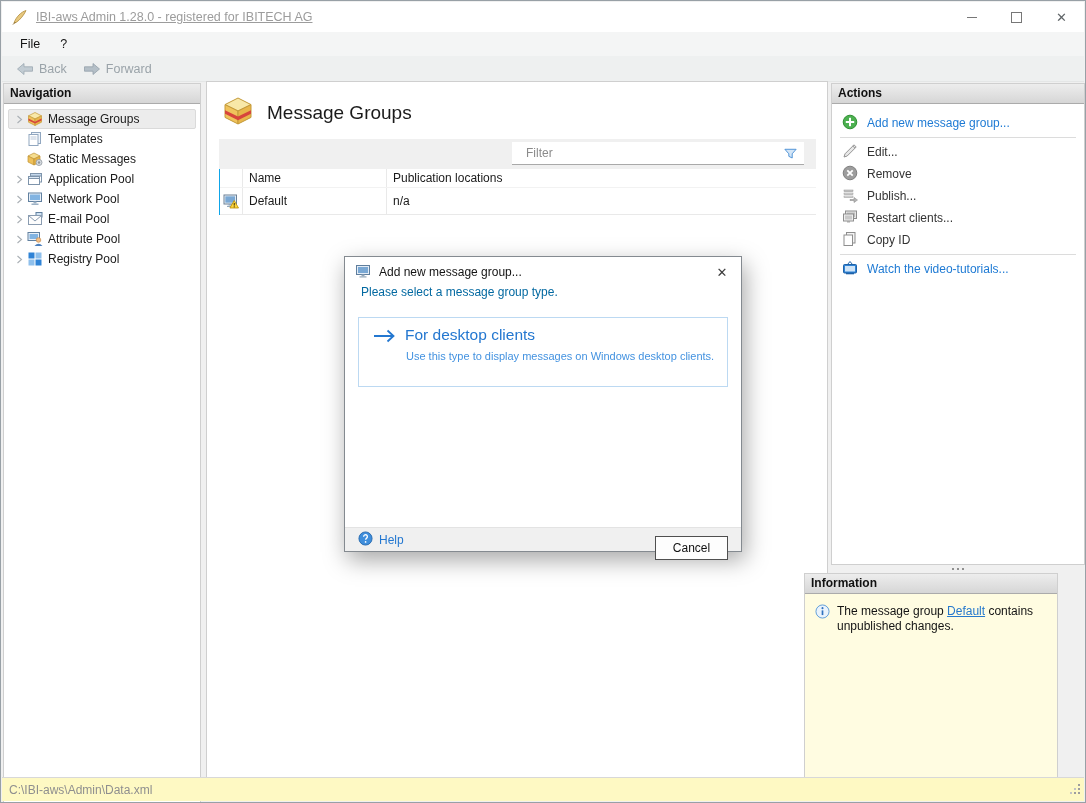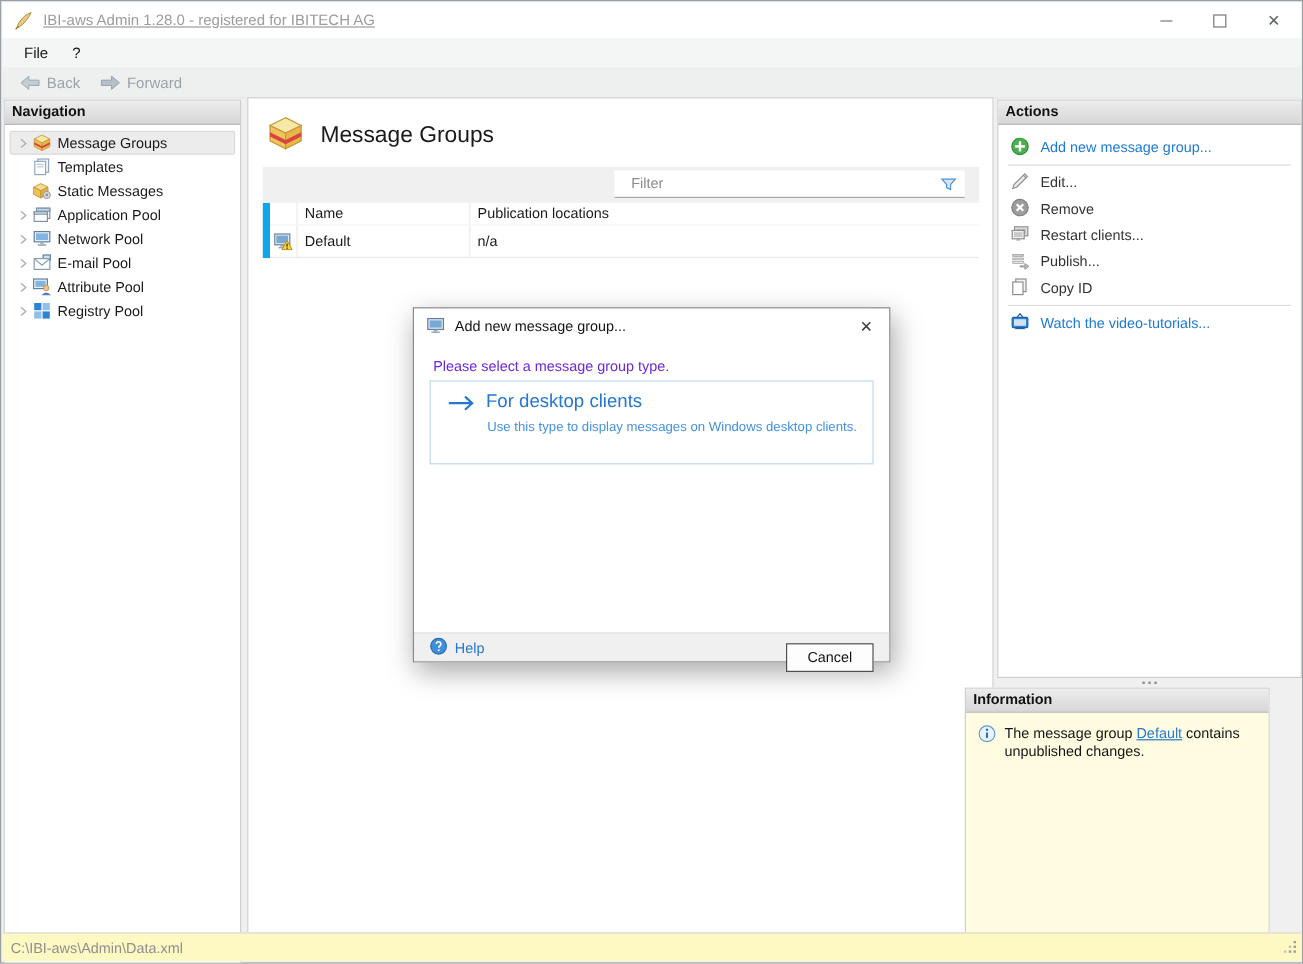--- a/index.html
+++ b/index.html
@@ -36,21 +36,21 @@
   .nlabel{white-space:nowrap;}
   
   .main-panel{left:205px;top:80px;width:622px;height:697px;}
   .main-header{display:flex;align-items:center;padding:13px 12px 9px 15px;}
   .main-title{font-size:19px;color:#1a1a1a;margin-left:13px;}
   .filter-strip{margin:0 11px 0 12px;height:30px;background:#f0f0f0;position:relative;}
   .filter-input{position:absolute;right:12px;top:3px;width:250px;height:22px;background:#fff;border:none;border-bottom:1px solid #a9a9a9;
     font-family:"Liberation Sans",sans-serif;font-size:12px;color:#333;padding:0 28px 0 14px;outline:none;}
   .filter-input::placeholder{color:#8b8b8b;}
   .funnel{position:absolute;right:18px;top:7px;}
-  .mg-table{margin:0 11px 0 12px;border-left:6px solid #0ea5e9;}
+  .mg-table{margin:0 11px 0 12px;border-left:1px solid #0ea5e9;}
   .t-row{display:grid;grid-template-columns:22px 144px auto;align-items:center;}
   .t-head{height:18px;border-bottom:1px solid #f2f2f2;}
   .t-data{height:26px;border-bottom:1px solid #e9e9e9;}
   .t-cell{padding-left:6px;height:100%;display:flex;align-items:center;box-sizing:border-box;}
   .t-col2,.t-col3{border-left:1px solid #e9e9e9;}
   .t-icon-cell{display:flex;align-items:center;justify-content:center;height:100%;}
   
   .actions-panel{left:830px;top:82px;width:254px;height:482px;}
   .action-items{padding-top:8px;}
   .action-item{height:22px;display:flex;align-items:center;padding-left:10px;gap:9px;}
@@ -69,21 +69,21 @@
   .statusbar{position:absolute;left:1px;right:1px;bottom:1px;height:23px;background:#fef9c3;border-top:1px solid #d8d8d8;
     color:#8f8f8f;display:flex;align-items:center;padding-left:7px;}
   .grip{position:absolute;right:3px;bottom:3px;}
   
   .dialog{position:absolute;left:343px;top:255px;width:398px;height:296px;background:#fff;border:1px solid #848a90;box-sizing:border-box;
     box-shadow:3px 8px 22px rgba(0,0,0,0.35);}
   .dlg-title{height:30px;display:flex;align-items:center;padding-left:10px;}
   .dlg-title-text{margin-left:8px;font-size:12px;color:#141414;}
   .dlg-close{position:absolute;right:10px;top:6px;width:18px;height:18px;display:flex;align-items:center;justify-content:center;
     color:#3d3d3d;font-size:13px;}
-  .dlg-prompt{position:absolute;left:16px;top:41px;color:#6d28d9;}
+  .dlg-prompt{position:absolute;left:16px;top:28px;color:#0369a1;}
   .option{position:absolute;left:13px;width:370px;height:70px;box-sizing:border-box;border:1px solid transparent;}
   .option.boxed{border-color:#bcd9f2;}
   .opt-arrow{position:absolute;left:14px;top:11px;}
   .opt-title{position:absolute;left:46px;top:8px;font-size:15.5px;color:#2377d0;}
   .opt-desc{position:absolute;left:47px;top:31px;font-size:11px;line-height:14px;color:#4392e0;width:318px;}
   .dlg-footer{position:absolute;left:0;right:0;bottom:0;height:24px;background:#f0f0f0;border-top:1px solid #e3e3e3;
     display:flex;align-items:center;padding:0 13px;box-sizing:border-box;}
   .help-link{display:flex;align-items:center;gap:6px;color:#2377d0;}
   .cancel-btn{position:absolute;right:13px;top:8px;width:73px;height:24px;background:#fdfdfd;border:1px solid #4f4f4f;
     display:flex;align-items:center;justify-content:center;font-size:12px;color:#111;box-sizing:border-box;}
@@ -326,36 +326,36 @@
     </div>
     <div class="action-item">
       <span><svg width="16" height="16" viewBox="0 0 16 16">
             <circle cx="8" cy="8" r="6.8" fill="#9d9d9d" stroke="#7f7f7f"></circle>
             <path d="M5.3 5.3 L10.7 10.7 M10.7 5.3 L5.3 10.7" stroke="#fff" stroke-width="1.8"></path>
           </svg></span>
       <span class="action-label">Remove</span>
     </div>
     <div class="action-item">
       <span><svg width="16" height="16" viewBox="0 0 16 16">
+            <rect x="2" y="3" width="9" height="1.6" fill="#c9c9c9" stroke="#909090" stroke-width="0.5"></rect>
+            <rect x="2" y="6" width="9" height="1.6" fill="#d9d9d9" stroke="#909090" stroke-width="0.5"></rect>
+            <rect x="2" y="9" width="9" height="1.6" fill="#e3e3e3" stroke="#909090" stroke-width="0.5"></rect>
+            <path d="M8 12.5 H12 V10.5 L15.5 13 L12 15.5 V13.5 H8 Z" fill="#b5b5b5" stroke="#8e8e8e" stroke-width="0.6"></path>
+          </svg></span>
+      <span class="action-label">Publish...</span>
+    </div>
+    <div class="action-item">
+      <span><svg width="16" height="16" viewBox="0 0 16 16">
             <rect x="3.5" y="2" width="11" height="7.5" fill="#e6e6e6" stroke="#8e8e8e"></rect>
             <rect x="5" y="3.5" width="8" height="4.5" fill="#bdbdbd"></rect>
             <rect x="1.5" y="5" width="10" height="7" fill="#efefef" stroke="#8e8e8e"></rect>
             <rect x="3" y="6.5" width="7" height="4" fill="#c9c9c9"></rect>
             <rect x="5" y="12" width="3" height="1.5" fill="#a9a9a9"></rect>
           </svg></span>
       <span class="action-label">Restart clients...</span>
-    </div>
-    <div class="action-item">
-      <span><svg width="16" height="16" viewBox="0 0 16 16">
-            <rect x="2" y="3" width="9" height="1.6" fill="#c9c9c9" stroke="#909090" stroke-width="0.5"></rect>
-            <rect x="2" y="6" width="9" height="1.6" fill="#d9d9d9" stroke="#909090" stroke-width="0.5"></rect>
-            <rect x="2" y="9" width="9" height="1.6" fill="#e3e3e3" stroke="#909090" stroke-width="0.5"></rect>
-            <path d="M8 12.5 H12 V10.5 L15.5 13 L12 15.5 V13.5 H8 Z" fill="#b5b5b5" stroke="#8e8e8e" stroke-width="0.6"></path>
-          </svg></span>
-      <span class="action-label">Publish...</span>
     </div>
     <div class="action-item">
       <span><svg width="16" height="16" viewBox="0 0 16 16">
             <rect x="4.5" y="1.5" width="8.5" height="10.5" fill="#f4f4f4" stroke="#8e8e8e"></rect>
             <rect x="2" y="4" width="8.5" height="10.5" fill="#ffffff" stroke="#8e8e8e"></rect>
           </svg></span>
       <span class="action-label">Copy ID</span>
     </div>
     <div class="a-sep"></div>
     <div class="action-item link">

